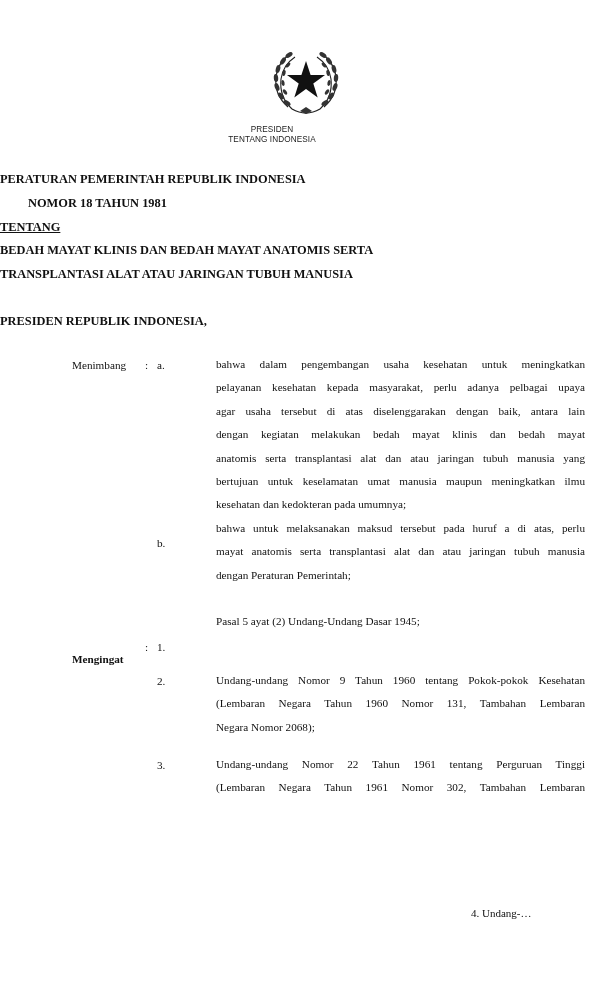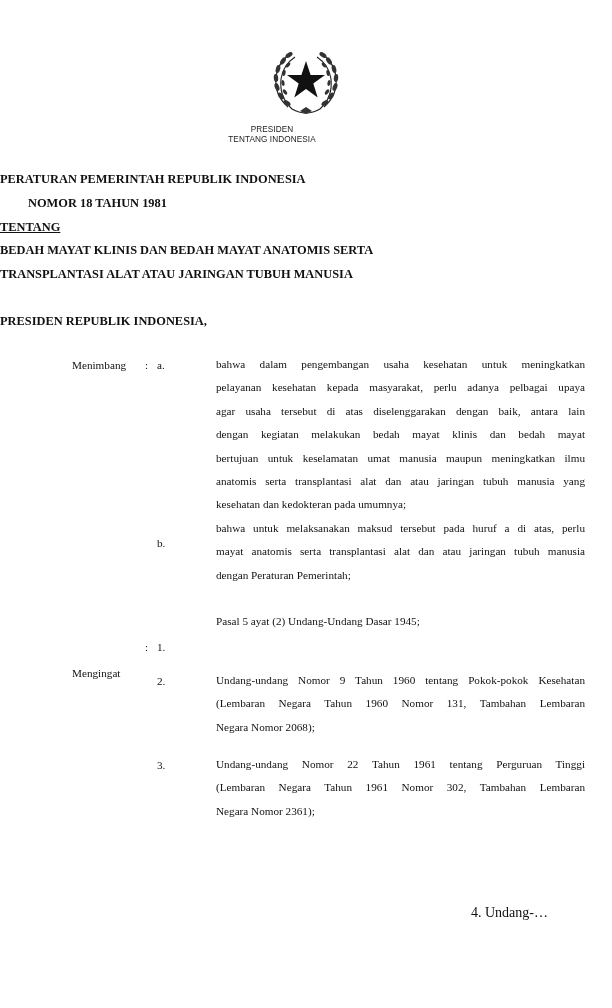--- a/index.html
+++ b/index.html
@@ -87,21 +87,21 @@
       text-align-last: justify;
       white-space: nowrap;
     }
     .para .ln.last {
       text-align-last: left;
     }
     .footer-next {
       position: absolute;
       left: 471px;
       top: 906px;
-      font-size: 14px;
+      font-size: 11px;
       line-height: 14px;
     }
   </style>
 </head>
 <body>
 
 <svg class="emblem" viewBox="0 0 76 72" xmlns="http://www.w3.org/2000/svg">
   <g fill="none" stroke="#222" stroke-width="1.1">
 
     <path d="M20 60 Q6 48 8 30 Q10 14 24 6"></path>
@@ -155,47 +155,46 @@
 
 <div class="label" style="top:358px;">Menimbang</div>
 <div class="colon" style="top:358px;">:</div>
 
 <div class="marker" style="top:358px;">a.</div>
 <div class="para" style="top:353px;">
   <span class="ln">bahwa dalam pengembangan usaha kesehatan untuk meningkatkan</span>
   <span class="ln">pelayanan kesehatan kepada masyarakat, perlu adanya pelbagai upaya</span>
   <span class="ln">agar usaha tersebut di atas diselenggarakan dengan baik, antara lain</span>
   <span class="ln">dengan kegiatan melakukan bedah mayat klinis dan bedah mayat</span>
+  <span class="ln">anatomis serta transplantasi alat dan atau jaringan tubuh manusia yang</span>
   <span class="ln">bertujuan untuk keselamatan umat manusia maupun meningkatkan ilmu</span>
-  <span class="ln">anatomis serta transplantasi alat dan atau jaringan tubuh manusia yang</span>
   <span class="ln last">kesehatan dan kedokteran pada umumnya;</span>
 </div>
 
 <div class="marker" style="top:536px;">b.</div>
 <div class="para" style="top:517px;">
   <span class="ln">bahwa untuk melaksanakan maksud tersebut pada huruf a di atas, perlu</span>
   <span class="ln">mayat anatomis serta transplantasi alat dan atau jaringan tubuh manusia</span>
   <span class="ln last">dengan Peraturan Pemerintah;</span>
 </div>
 
-<div class="label" style="top:666px;">Mengingat</div>
+<div class="label" style="top:652px;font-weight:bold;">Mengingat</div>
 <div class="colon" style="top:640px;">:</div>
 
 <div class="marker" style="top:640px;">1.</div>
 <div class="para" style="top:610px;">
   <span class="ln last">Pasal 5 ayat (2) Undang-Undang Dasar 1945;</span>
 </div>
 
 <div class="marker" style="top:674px;">2.</div>
 <div class="para" style="top:669px;">
   <span class="ln">Undang-undang  Nomor 9 Tahun 1960 tentang Pokok-pokok Kesehatan</span>
   <span class="ln">(Lembaran Negara Tahun 1960 Nomor 131, Tambahan Lembaran</span>
   <span class="ln last">Negara Nomor 2068);</span>
 </div>
 
 <div class="marker" style="top:758px;">3.</div>
 <div class="para" style="top:753px;">
   <span class="ln">Undang-undang   Nomor 22 Tahun 1961 tentang Perguruan Tinggi</span>
   <span class="ln">(Lembaran Negara Tahun 1961 Nomor 302, Tambahan Lembaran</span>
-  <span class="ln last">Negara Nomor 2361);</span>
 </div>
 
 <div class="footer-next">4. Undang-…</div>
 
 </body></html>

